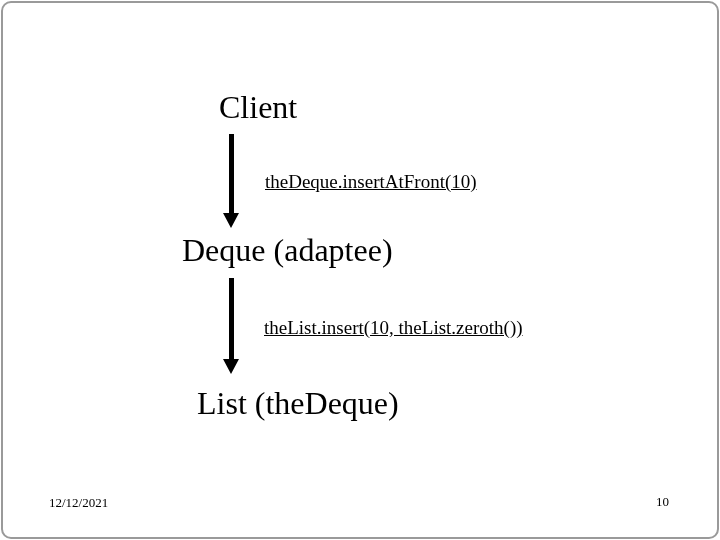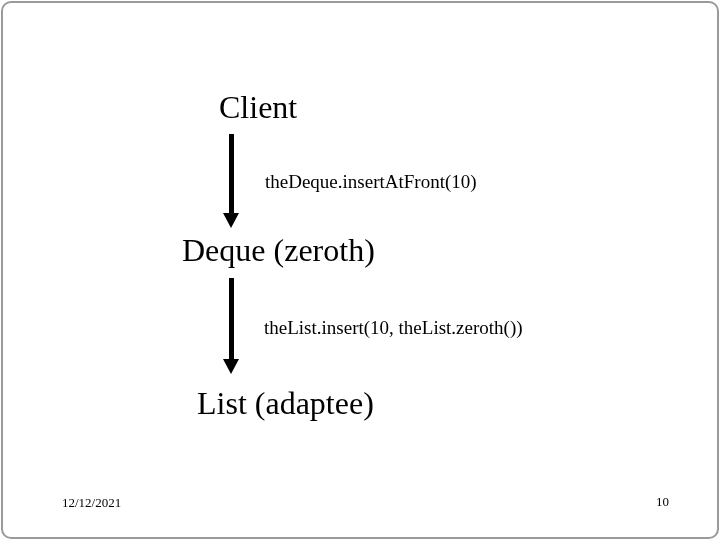--- a/index.html
+++ b/index.html
@@ -32,30 +32,31 @@
     position: absolute;
     line-height: 1;
     white-space: nowrap;
     color: var(--text);
   }
   .node-label {
     font-size: 32px;
   }
   .call-label {
     font-size: 19px;
+    text-decoration: underline;
   }
   .footer-txt {
     font-size: 13px;
   }
   #client-label   { left: 187px; top: 91px; margin-left: 32px;  }
   #call1-label    { left: 265px; top: 172px; }
   #adapter-label  { left: 182px; top: 234px; }
   #call2-label    { left: 264px; top: 318px; }
   #adaptee-label  { left: 197px; top: 387px; }
-  #footer-date    { left: 62px;  top: 496px; }
+  #footer-date    { left: 49px;  top: 496px; }
   #page-number    { left: 656px; top: 495px; }
 
   .arrow {
     position: absolute;
     width: 16px;
   }
   .arrow .shaft {
     position: absolute;
     left: 5.5px;
     top: 0;
@@ -85,26 +86,26 @@
 
 <div id="client-label" class="txt node-label">Client</div>
 
 <div id="arrow-1" class="arrow">
   <div class="shaft"></div>
   <div class="head"></div>
 </div>
 
 <div id="call1-label" class="txt call-label">theDeque.insertAtFront(10)</div>
 
-<div id="adapter-label" class="txt node-label">Deque (zeroth)</div>
+<div id="adapter-label" class="txt node-label">Deque (adaptee)</div>
 
 <div id="arrow-2" class="arrow">
   <div class="shaft"></div>
   <div class="head"></div>
 </div>
 
 <div id="call2-label" class="txt call-label">theList.insert(10, theList.zeroth())</div>
 
-<div id="adaptee-label" class="txt node-label">List (adaptee)</div>
+<div id="adaptee-label" class="txt node-label">List (theDeque)</div>
 
 <div id="footer-date" class="txt footer-txt">12/12/2021</div>
 
 <div id="page-number" class="txt footer-txt">10</div>
 
 </body></html>

